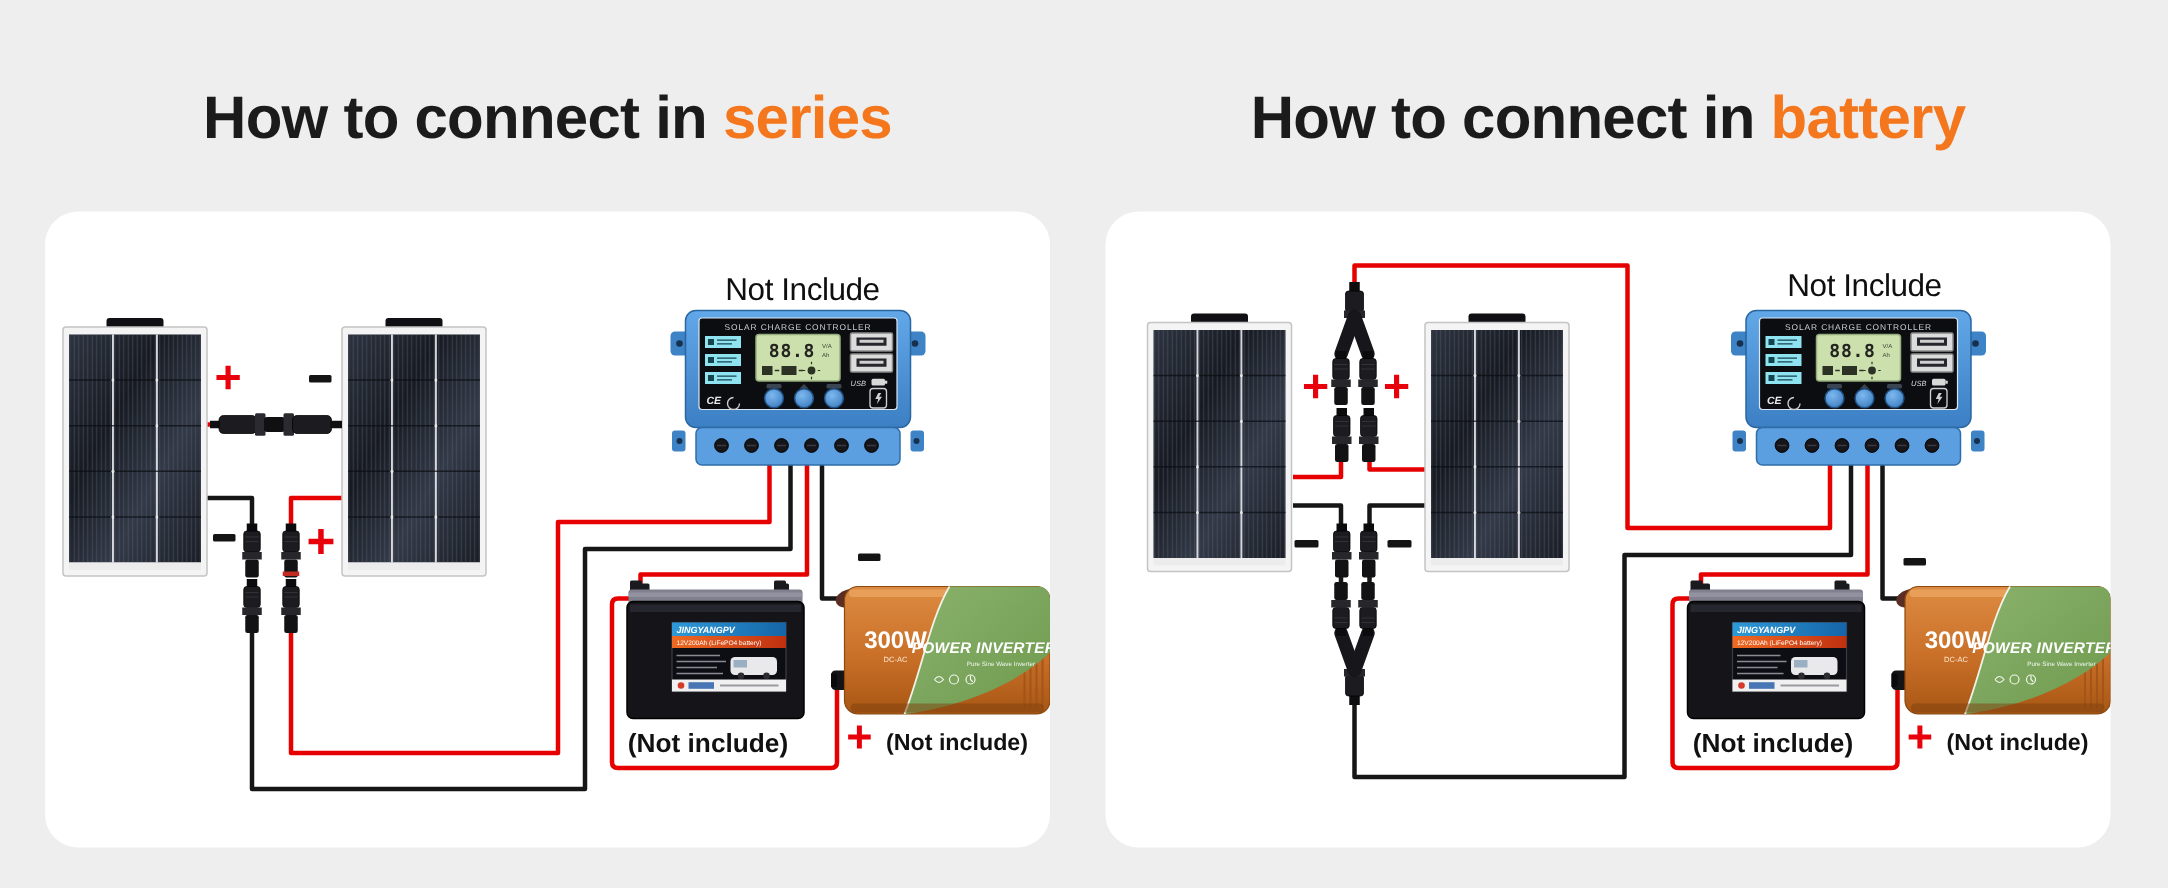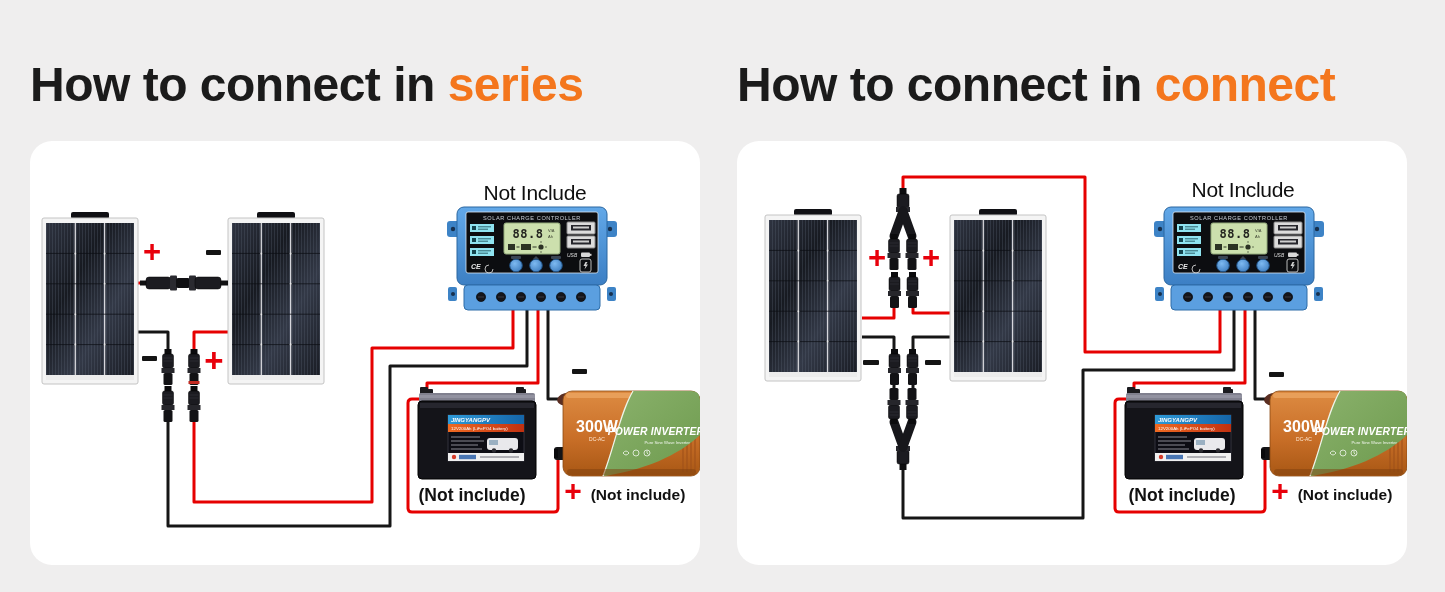--- a/index.html
+++ b/index.html
@@ -2,38 +2,38 @@
 <html><head>
 <meta charset="utf-8">
 <style>
   html,body{margin:0;padding:0;}
   body{
     width:1445px;height:592px;position:relative;overflow:hidden;
     background:#efeeee;
     font-family:"Liberation Sans",sans-serif;
   }
   .title{
-    position:absolute;top:57px;width:670px;text-align:left;
-    font-size:48px;font-weight:bold;color:#1b1b1b;letter-spacing:-0.5px;
+    position:absolute;top:57px;width:670px;text-align:center;
+    font-size:40px;font-weight:bold;color:#1b1b1b;letter-spacing:-0.5px;
     white-space:pre;
   }
   .title .hl{color:#f4761d;}
   .card{
     position:absolute;top:141px;width:670px;height:424px;
     background:#ffffff;border-radius:22px;
   }
   .card svg{position:absolute;left:0;top:0;display:block;}
   svg text{font-family:"Liberation Sans",sans-serif;}
   text.lcd{font-family:"DejaVu Sans Mono",monospace;}
 </style>
 </head>
 <body>
 
 <div class="title" style="left:30px"><span>How to connect in </span><span class="hl">series</span></div>
-<div class="title" style="left:737px"><span>How to connect in </span><span class="hl">connect</span></div>
+<div class="title" style="left:737px"><span>How to connect in </span><span class="hl">battery</span></div>
 
 <div class="card" style="left:30px">
 <svg width="670" height="424" viewBox="0 0 670 424">
   <defs>
     <linearGradient id="panelGrad" x1="0" y1="0" x2="1" y2="1">
       <stop offset="0" stop-color="#2e3340"></stop>
           <stop offset="0.35" stop-color="#171a21"></stop>
       <stop offset="0.65" stop-color="#333947"></stop>
           <stop offset="1" stop-color="#1a1d25"></stop>
     </linearGradient>

